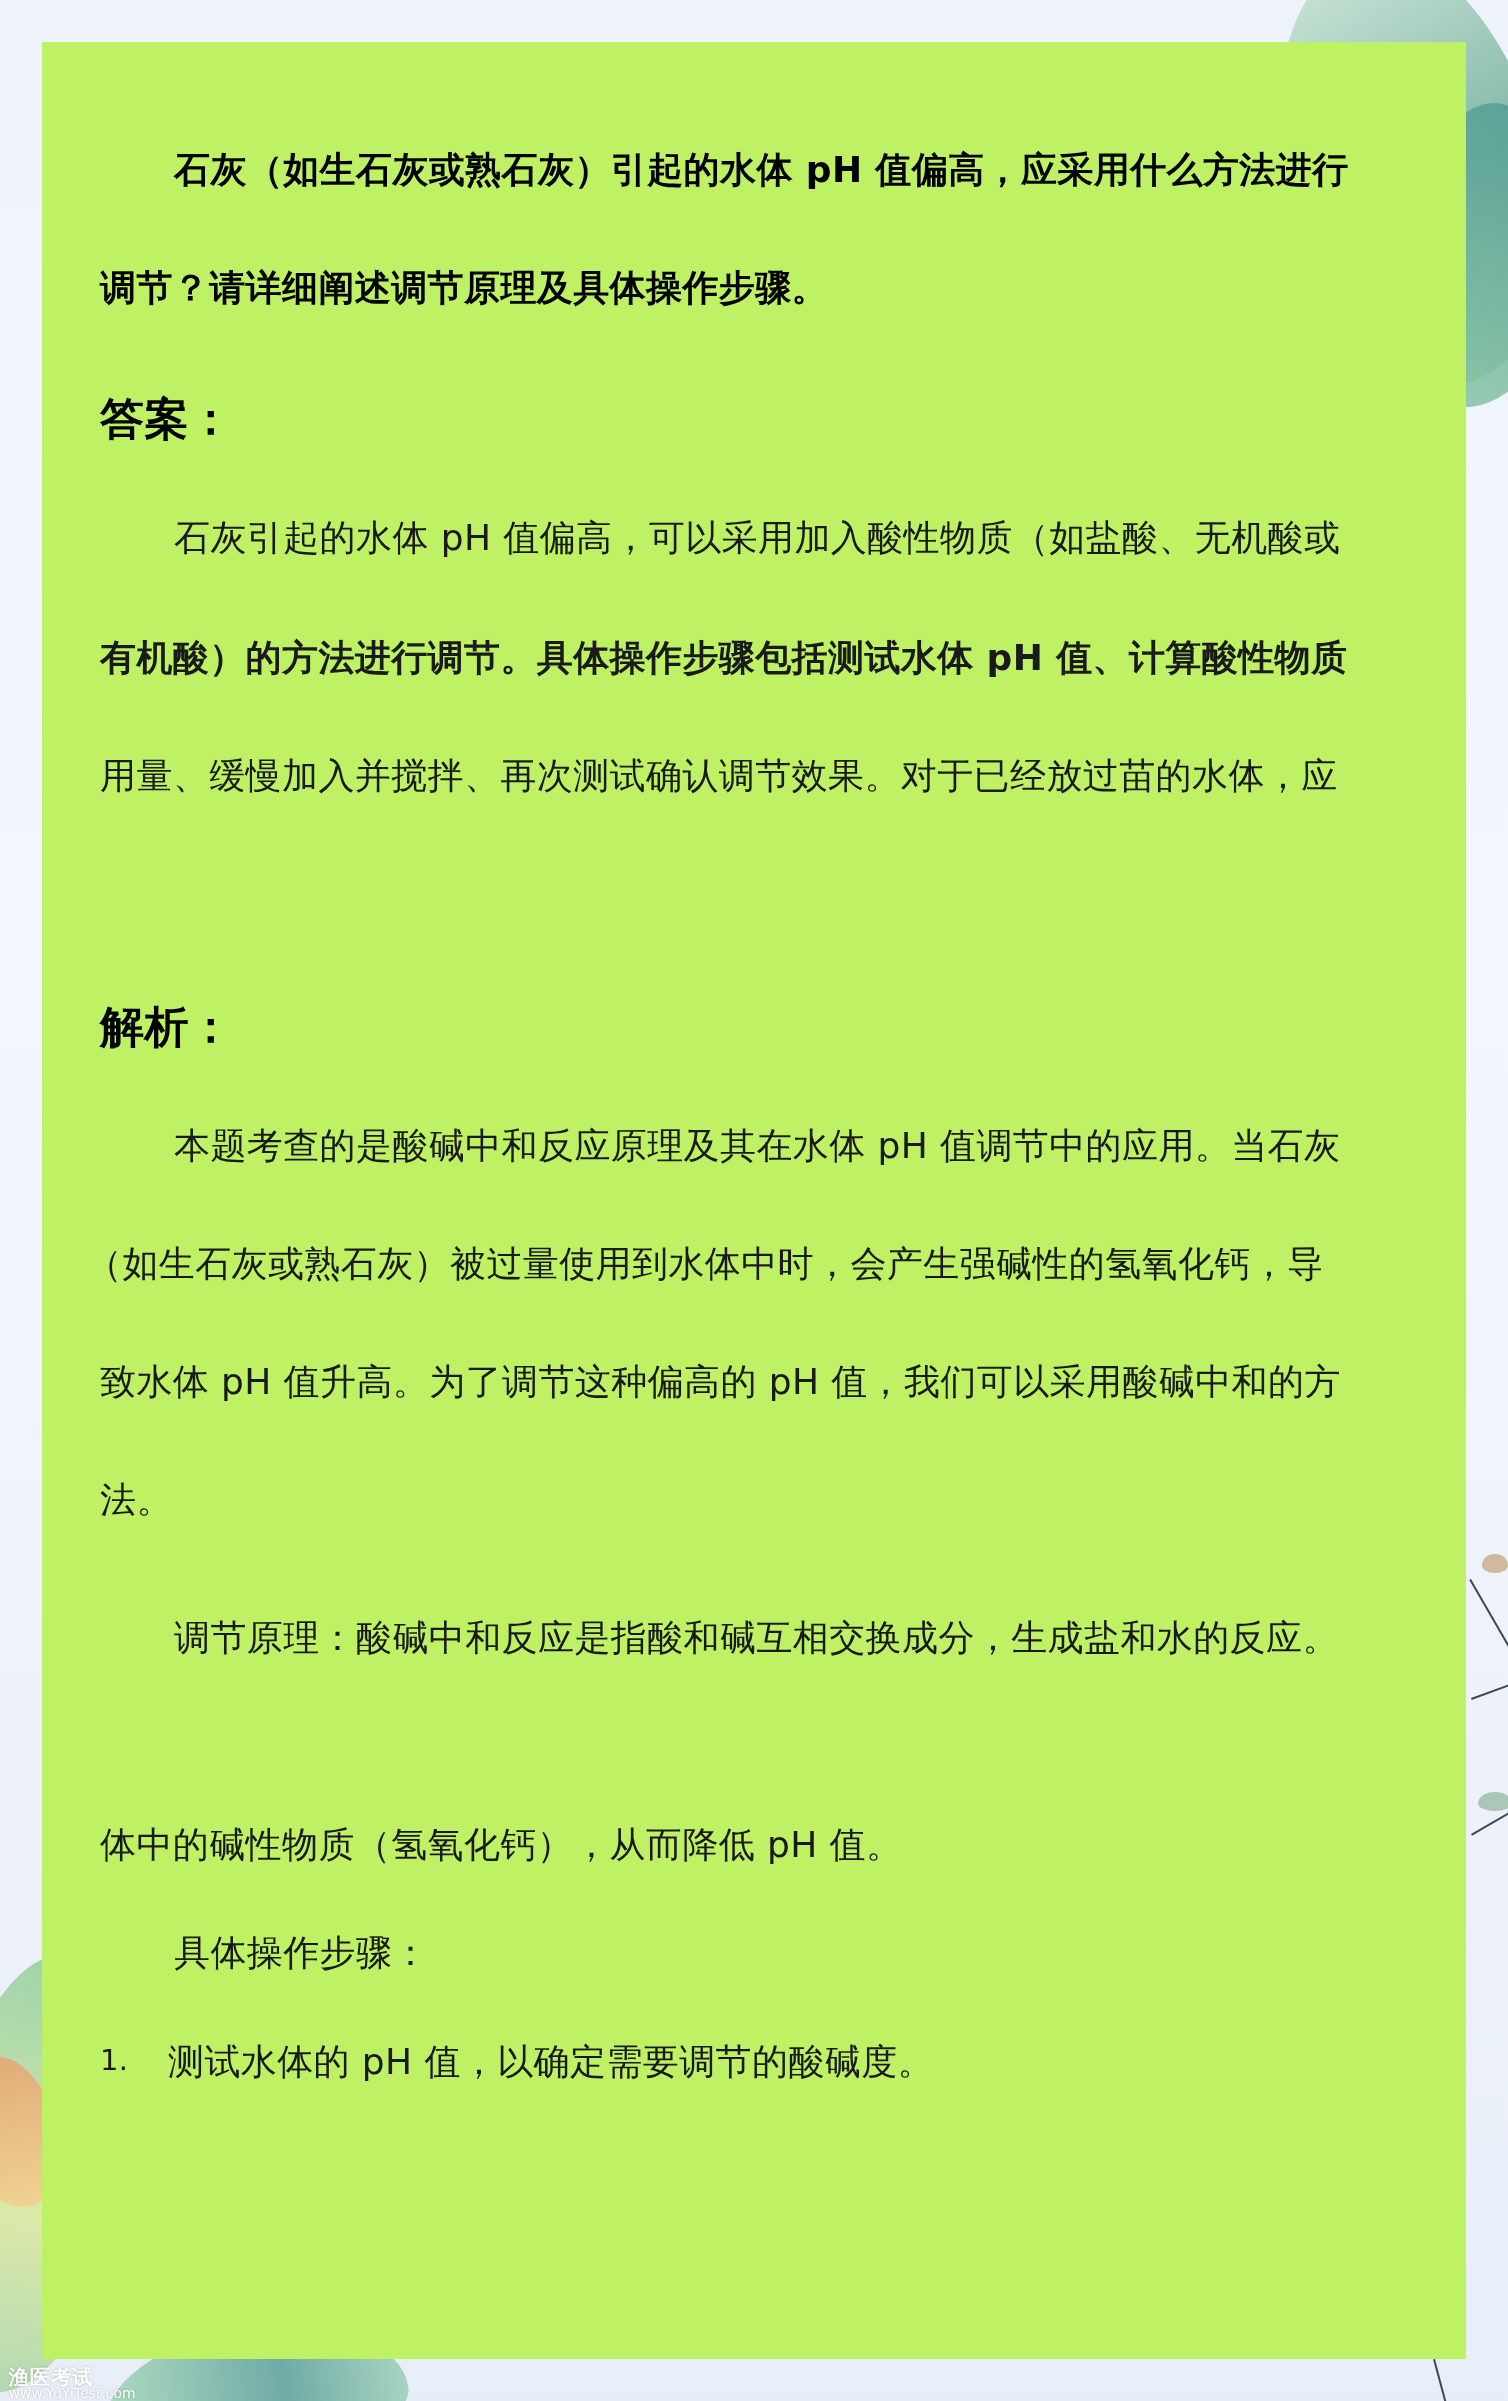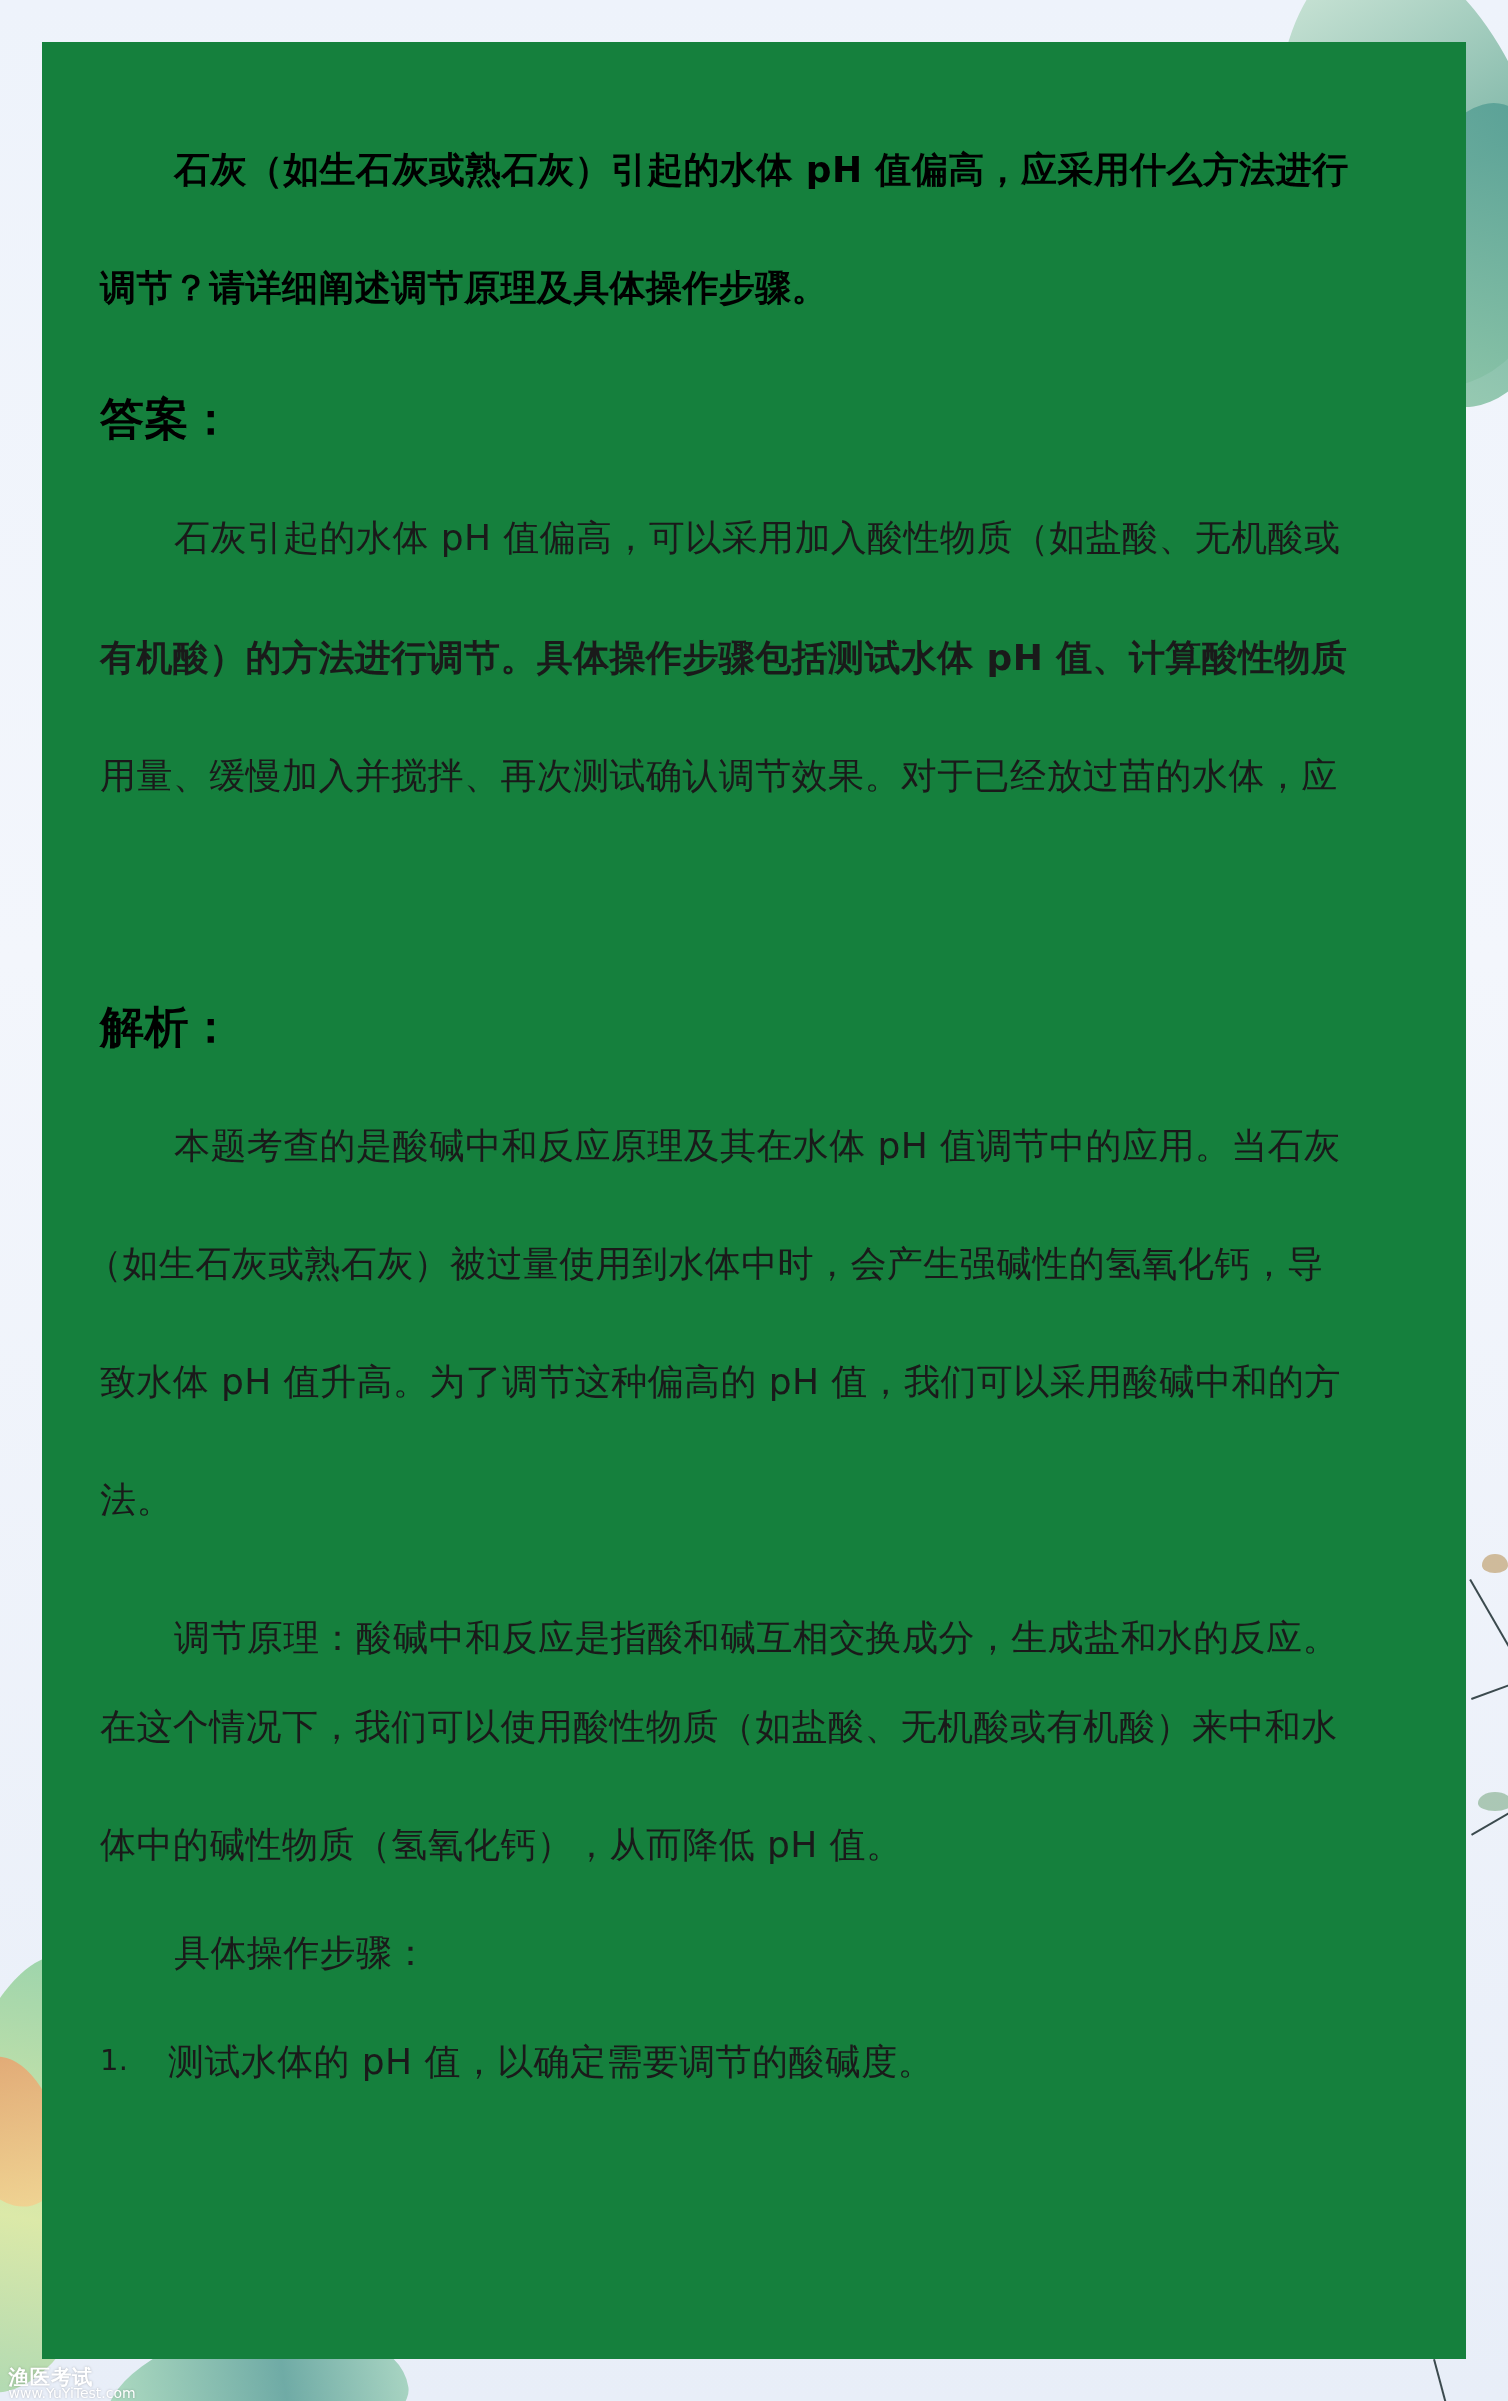--- a/index.html
+++ b/index.html
@@ -4,21 +4,21 @@
 <style>
   html, body { margin: 0; padding: 0; }
   body {
     width: 1509px; height: 2401px; position: relative; overflow: hidden;
     background: linear-gradient(180deg, #eef3fb 0%, #f3f6fc 40%, #e8eef8 100%);
     font-family: "DejaVu Sans", "Liberation Sans", sans-serif;
   }
   .leaf { position: absolute; border-radius: 50% 50% 50% 50% / 60% 60% 40% 40%; opacity: 0.85; }
   .card {
     position: absolute; left: 42px; top: 42px; width: 1424px; height: 2317px;
-    background: #15803d;
+    background: #bef264;
   }
   .line {
     position: absolute; left: 58px; white-space: nowrap;
     font-size: 36px; color: #1a1a1a; letter-spacing: 0.4px;
   }
   .indent { left: 132px; }
   .bold { font-weight: bold; color: #000; }
   .heading { font-size: 44px; font-weight: bold; color: #000; }
   .num { left: 58px; font-size: 29px; }
   .watermark {
@@ -62,21 +62,20 @@
   <div class="line" style="top:710px;">用量、缓慢加入并搅拌、再次测试确认调节效果。对于已经放过苗的水体，应</div>
 
   <div class="line heading" style="top:956px;">解析：</div>
 
   <div class="line indent" style="top:1080px;">本题考查的是酸碱中和反应原理及其在水体 pH 值调节中的应用。当石灰</div>
   <div class="line" style="top:1198px;left:44px;">（如生石灰或熟石灰）被过量使用到水体中时，会产生强碱性的氢氧化钙，导</div>
   <div class="line" style="top:1316px;">致水体 pH 值升高。为了调节这种偏高的 pH 值，我们可以采用酸碱中和的方</div>
   <div class="line" style="top:1434px;">法。</div>
 
   <div class="line indent" style="top:1543px;margin-top:29px;">调节原理：酸碱中和反应是指酸和碱互相交换成分，生成盐和水的反应。</div>
-  <div class="line" style="top:1661px;">在这个情况下，我们可以使用酸性物质（如盐酸、无机酸或有机酸）来中和水</div>
   <div class="line" style="top:1779px;">体中的碱性物质（氢氧化钙），从而降低 pH 值。</div>
 
   <div class="line indent" style="top:1887px;">具体操作步骤：</div>
 
   <div>
     <div>
       <span class="line num" style="top:2001px;">1.</span>
       <span class="line" style="top:1996px;left:126px;">测试水体的 pH 值，以确定需要调节的酸碱度。</span>
     </div>
   </div>

